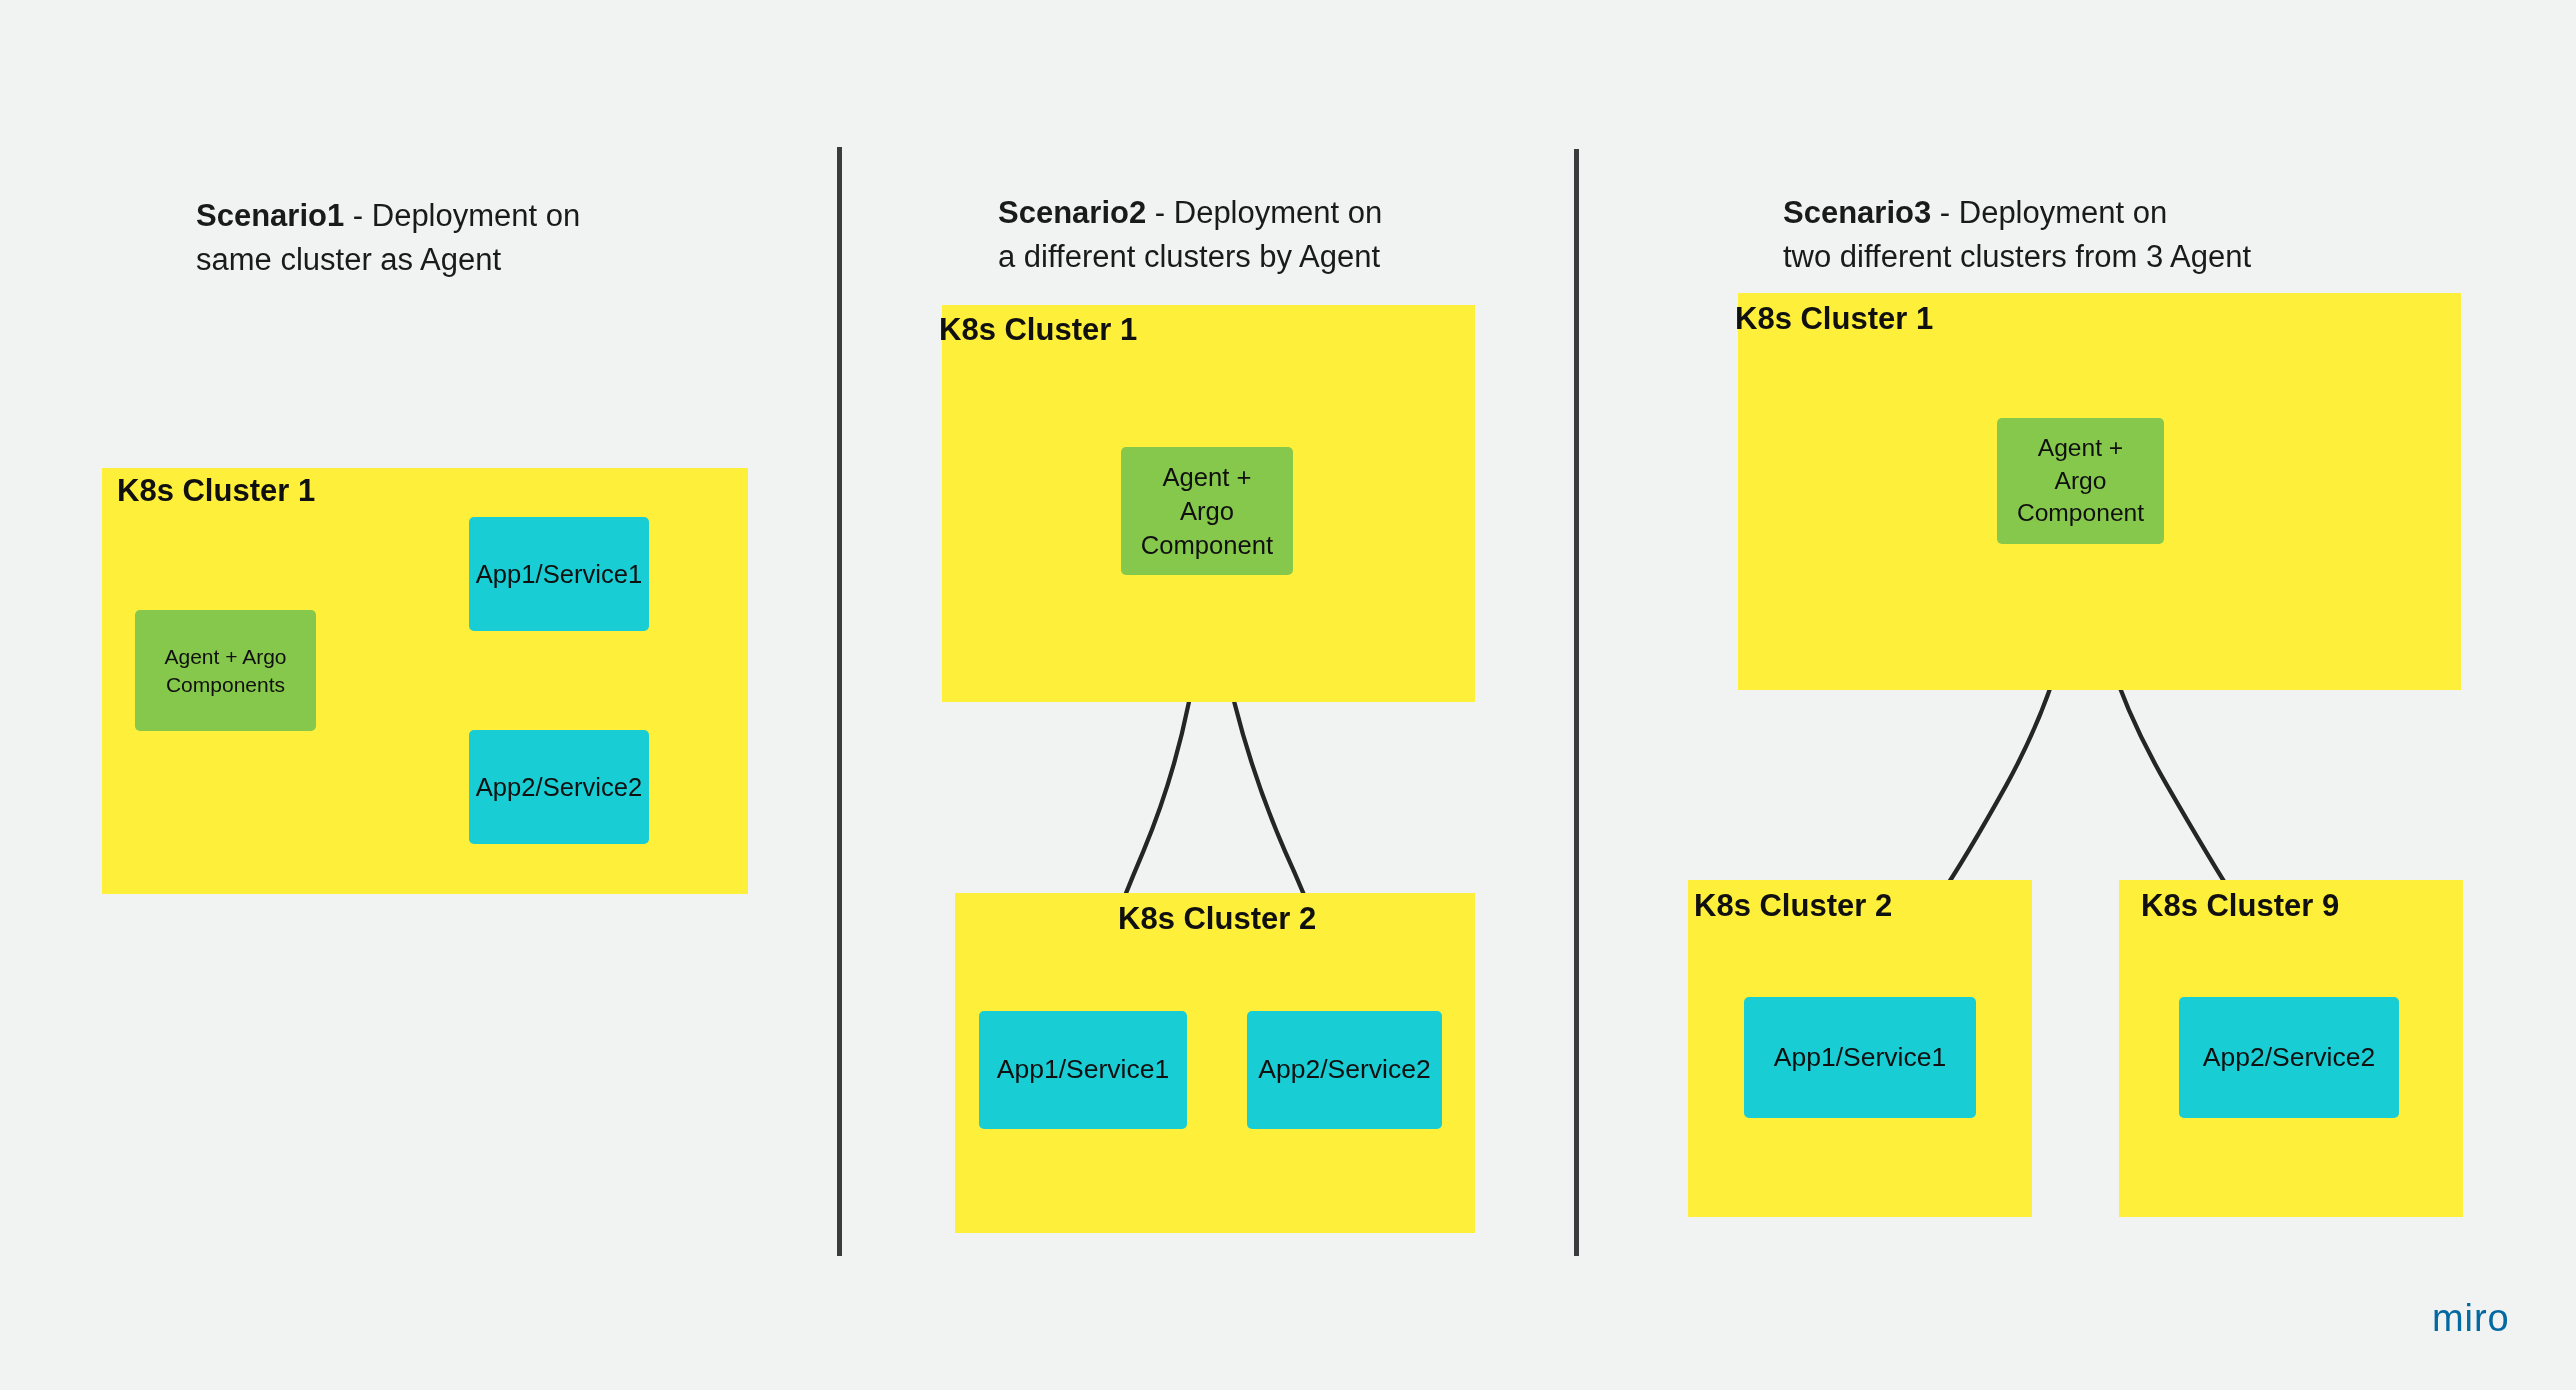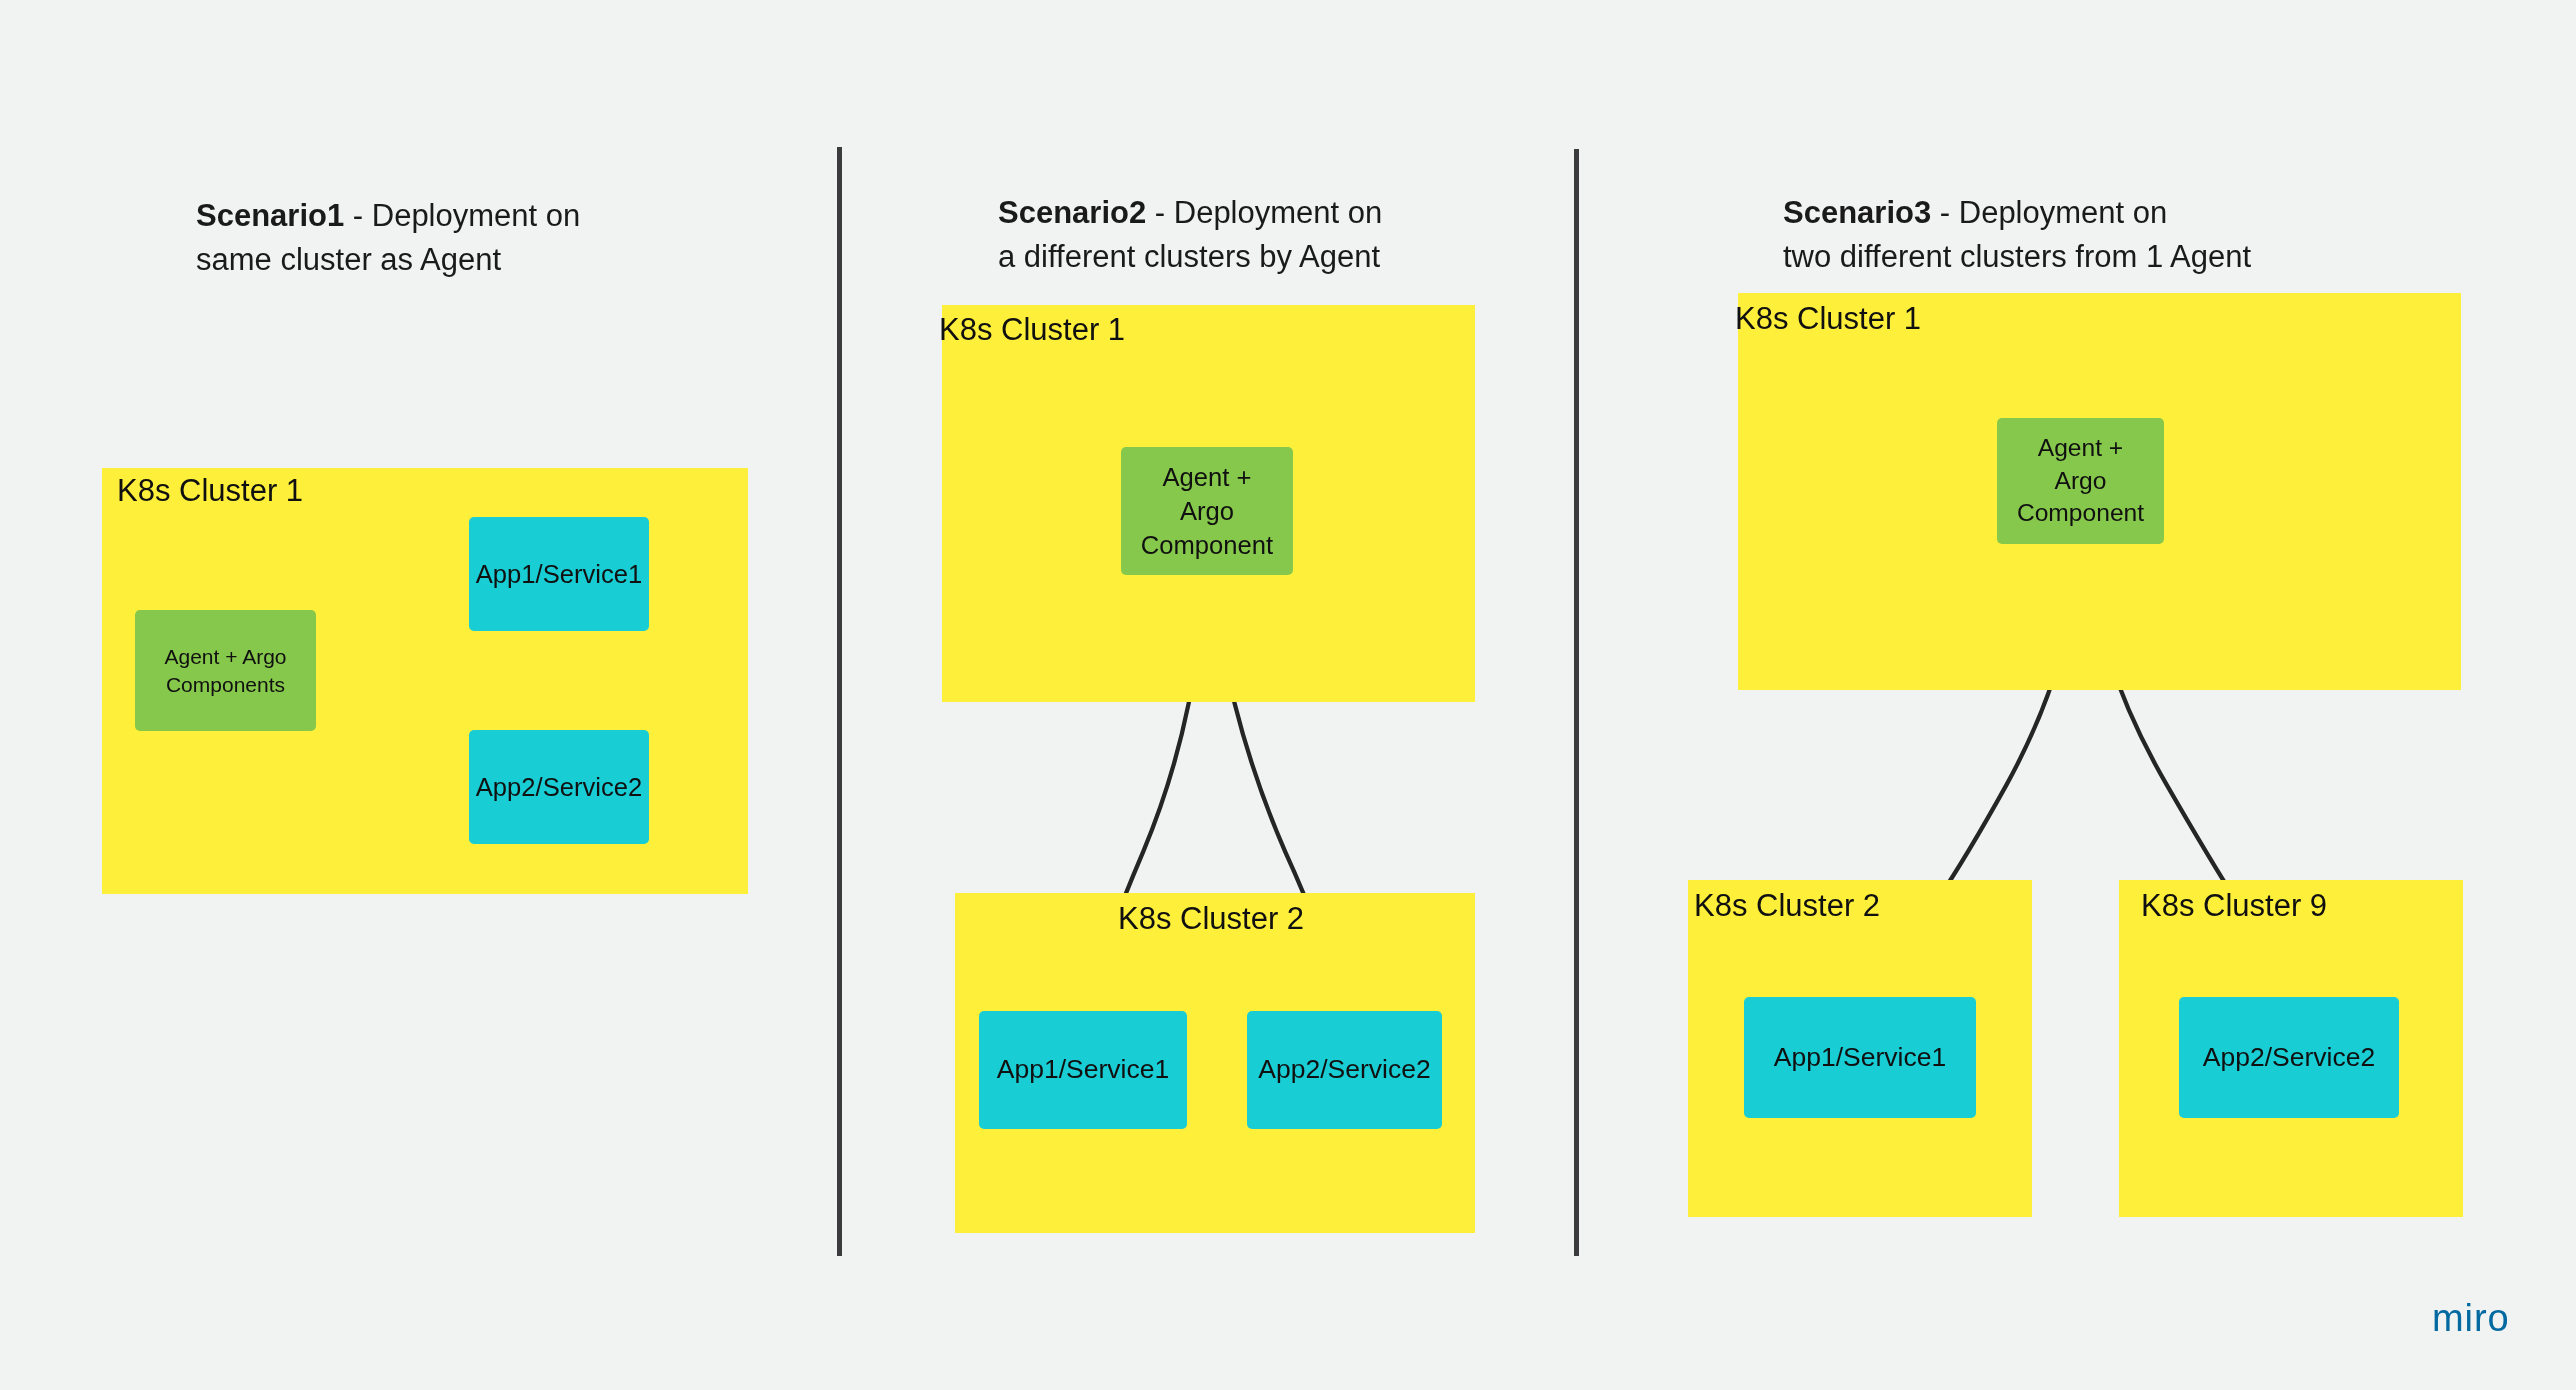--- a/index.html
+++ b/index.html
@@ -38,20 +38,21 @@
   
   .cluster {
     position: absolute;
     background: #fdef3a;
   }
   .cluster-label {
     position: absolute;
     font-size: 31px;
     color: #101010;
     white-space: nowrap;
+    font-weight: bold;
   }
 
   
   .node {
     position: absolute;
     border-radius: 5px;
     display: flex;
     align-items: center;
     justify-content: center;
     text-align: center;
@@ -170,21 +171,21 @@
   </div>
 
   <div class="node node-app" style="left:1247px; top:1011px; width:195px; height:118px;">
     <span class="node-text" style="font-size:26.5px;">App2/Service2</span>
   </div>
 
   <div class="divider" style="left:1574px; top:149px; height:1107px;"></div>
 
   <div class="scenario-title" style="left:1783px; top:147px; width:606px;">
     <span class="strong">Scenario3</span><span> - Deployment on
-two different clusters from 1 Agent</span>
+two different clusters from 3 Agent</span>
   </div>
 
   <div class="cluster" style="left:1738px; top:293px; width:723px; height:397px;"></div>
   <div class="cluster-label" style="left:1735px; top:301px;">K8s Cluster 1</div>
 
   <div class="node node-agent" style="left:1997px; top:418px; width:167px; height:126px;">
     <span class="node-text" style="font-size:24.6px;">Agent +
 Argo
 Component</span>
   </div>

